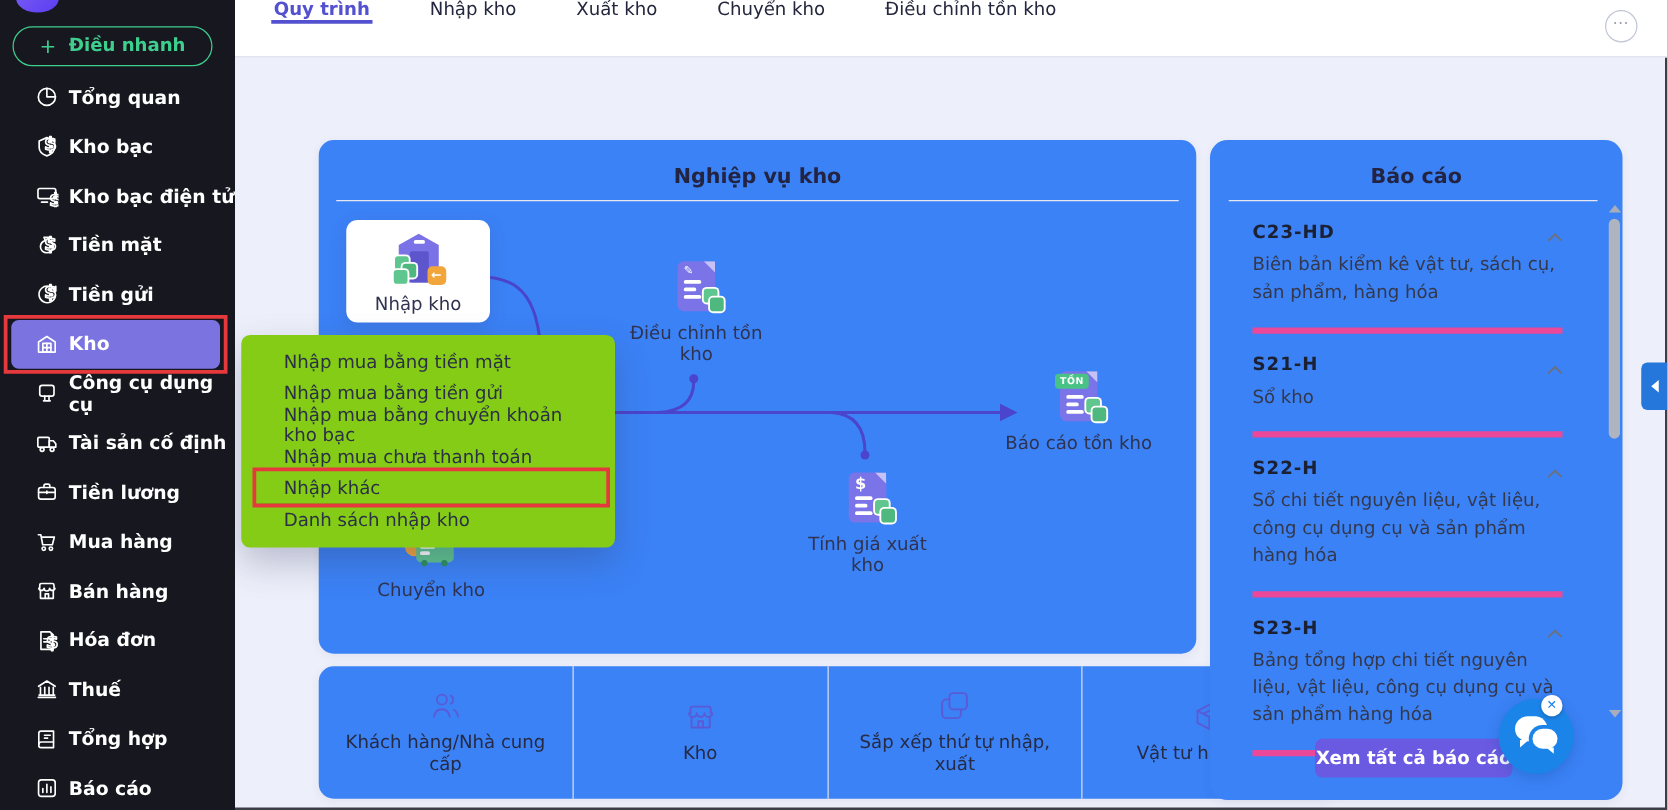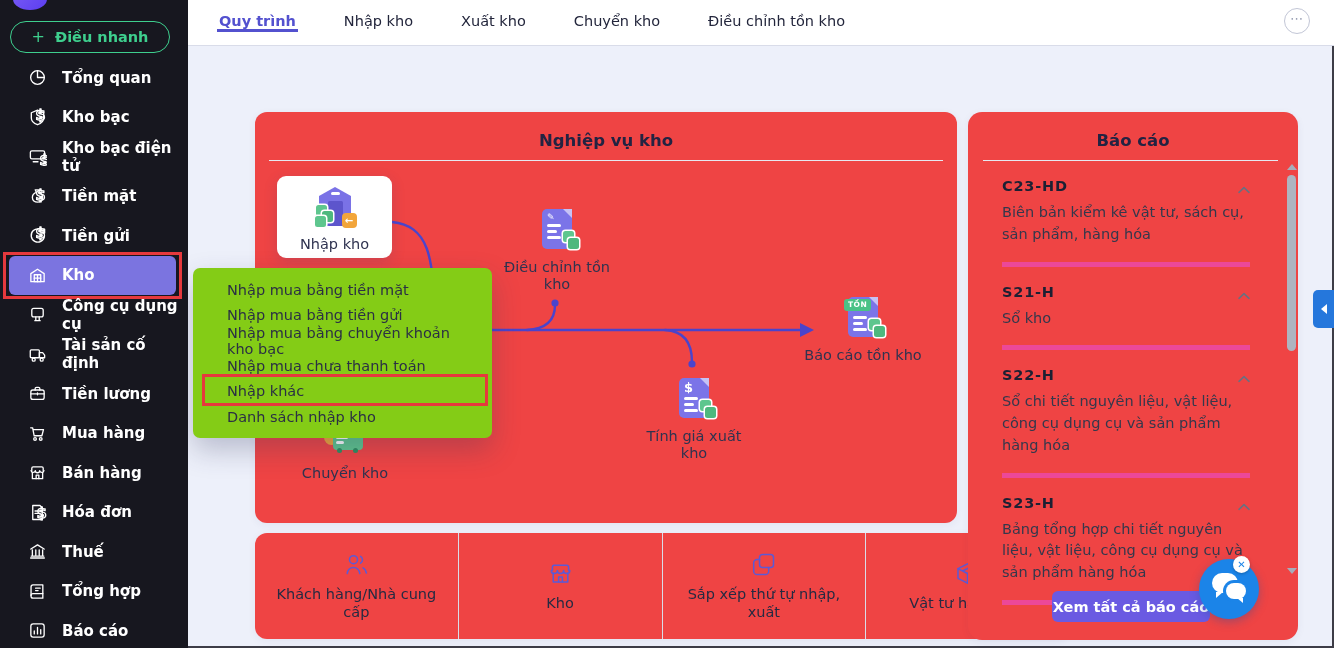--- a/index.html
+++ b/index.html
@@ -14,38 +14,38 @@
     overflow:hidden;box-shadow:inset 0 0 0 2px #3d3d47}
   
   .sidebar{position:absolute;left:0;top:0;width:188px;height:648px;background:var(--sidebar-bg);z-index:50}
   .logo-blob{position:absolute;left:13px;top:-12px;width:34px;height:22px;border-radius:50%;
     background:linear-gradient(135deg,#7a5df5,#5b3df0)}
   .quick-add{position:absolute;left:10px;top:21px;width:160px;height:32px;border:1px solid var(--green);
     border-radius:16px;background:transparent;color:var(--green);font-size:14.5px;font-weight:600;
     display:flex;align-items:center;justify-content:center;gap:10px;cursor:pointer}
   .quick-add .plus{font-size:16px;font-weight:400;margin-top:-1px}
   #side-nav{position:absolute;left:0;top:58px;width:188px}
-  .side-item{position:relative;display:flex;align-items:center;gap:15px;height:39.5px;
+  .side-item{position:relative;display:flex;align-items:center;gap:8px;height:39.5px;
     padding-left:28px;color:#fff;font-size:15px;font-weight:600;cursor:pointer}
   .side-item svg{width:19px;height:19px;flex:0 0 19px;stroke:#fff;fill:none;
     stroke-width:1.4;stroke-linecap:round;stroke-linejoin:round}
   .side-item.active{background:var(--sidebar-active);border-radius:6px;margin:0 12px 0 9px;padding-left:19px}
   .side-item.annotated::after{content:'';position:absolute;left:-6px;right:-6px;top:-4px;bottom:-4px;
     border:3px solid var(--red);pointer-events:none}
   
   .topbar{position:absolute;left:188px;top:0;width:1146px;height:46px;background:#fff;
-    border-bottom:1px solid #d9dce9;z-index:20;display:flex;align-items:center;padding-left:29px}
+    border-bottom:1px solid #d9dce9;z-index:20;display:flex;align-items:flex-start;padding-left:29px}
   .tab{display:flex;align-items:center;margin-right:44px;font-size:14.5px;font-weight:500;
     color:#23263c;cursor:pointer;border-bottom:3px solid transparent;padding:0 2px}
   .tab.active{color:var(--accent);font-weight:600;border-bottom-color:var(--accent)}
   .more-btn{position:absolute;right:24px;top:8px;width:26px;height:26px;border-radius:50%;
     border:1.5px solid #c2c6d6;background:#fff;color:#9aa0b5;font-size:13px;letter-spacing:1px;
     display:flex;align-items:center;justify-content:center;cursor:pointer;padding-bottom:6px}
   
-  .card{position:absolute;background:#ef4444;border-radius:12px;box-shadow:0 2px 8px rgba(45,55,100,.06)}
+  .card{position:absolute;background:#3b82f6;border-radius:12px;box-shadow:0 2px 8px rgba(45,55,100,.06)}
   .flow-card{left:255px;top:112px;width:702px;height:411px}
   .panel-title{text-align:center;padding-top:19px;font-size:16.5px;font-weight:700;color:#232342}
   .title-divider{position:absolute;left:14px;right:14px;top:48px;border-bottom:1px solid #e6e8f1}
   
   .flow-svg{position:absolute;left:0;top:0;width:702px;height:411px;z-index:1}
   .flow-svg path{stroke:var(--flow);stroke-width:2.4;fill:none;stroke-linecap:round}
   .flow-svg .fill{fill:var(--flow);stroke:none}
   
   .node{position:absolute;display:flex;flex-direction:column;align-items:center;gap:7px;
     text-align:center;font-size:14.5px;color:#2f3350;line-height:1.18;cursor:pointer;z-index:5}

